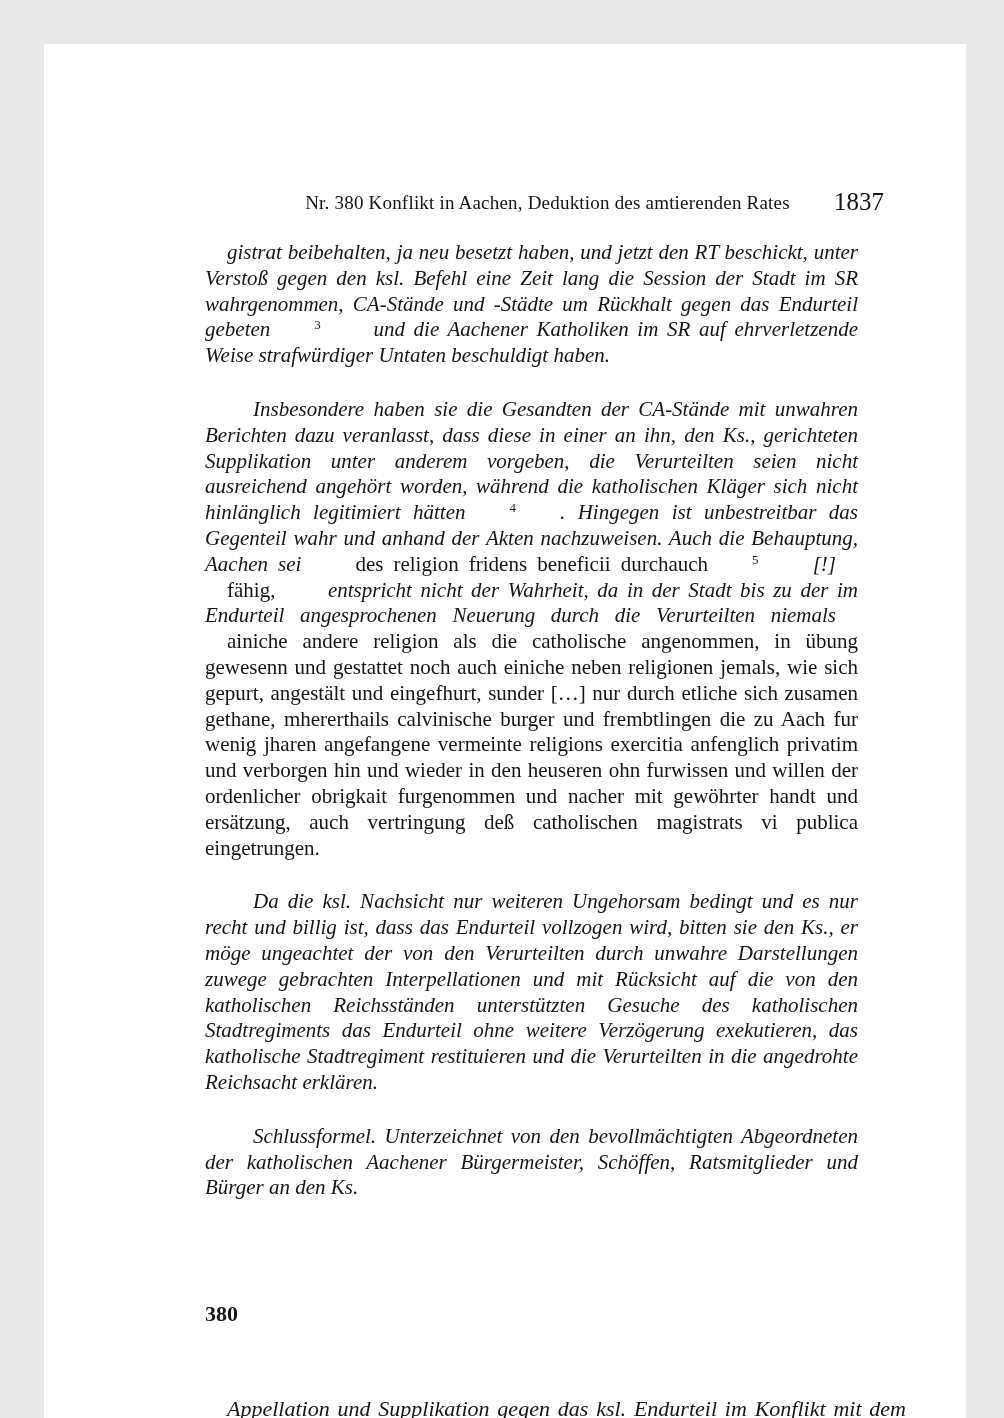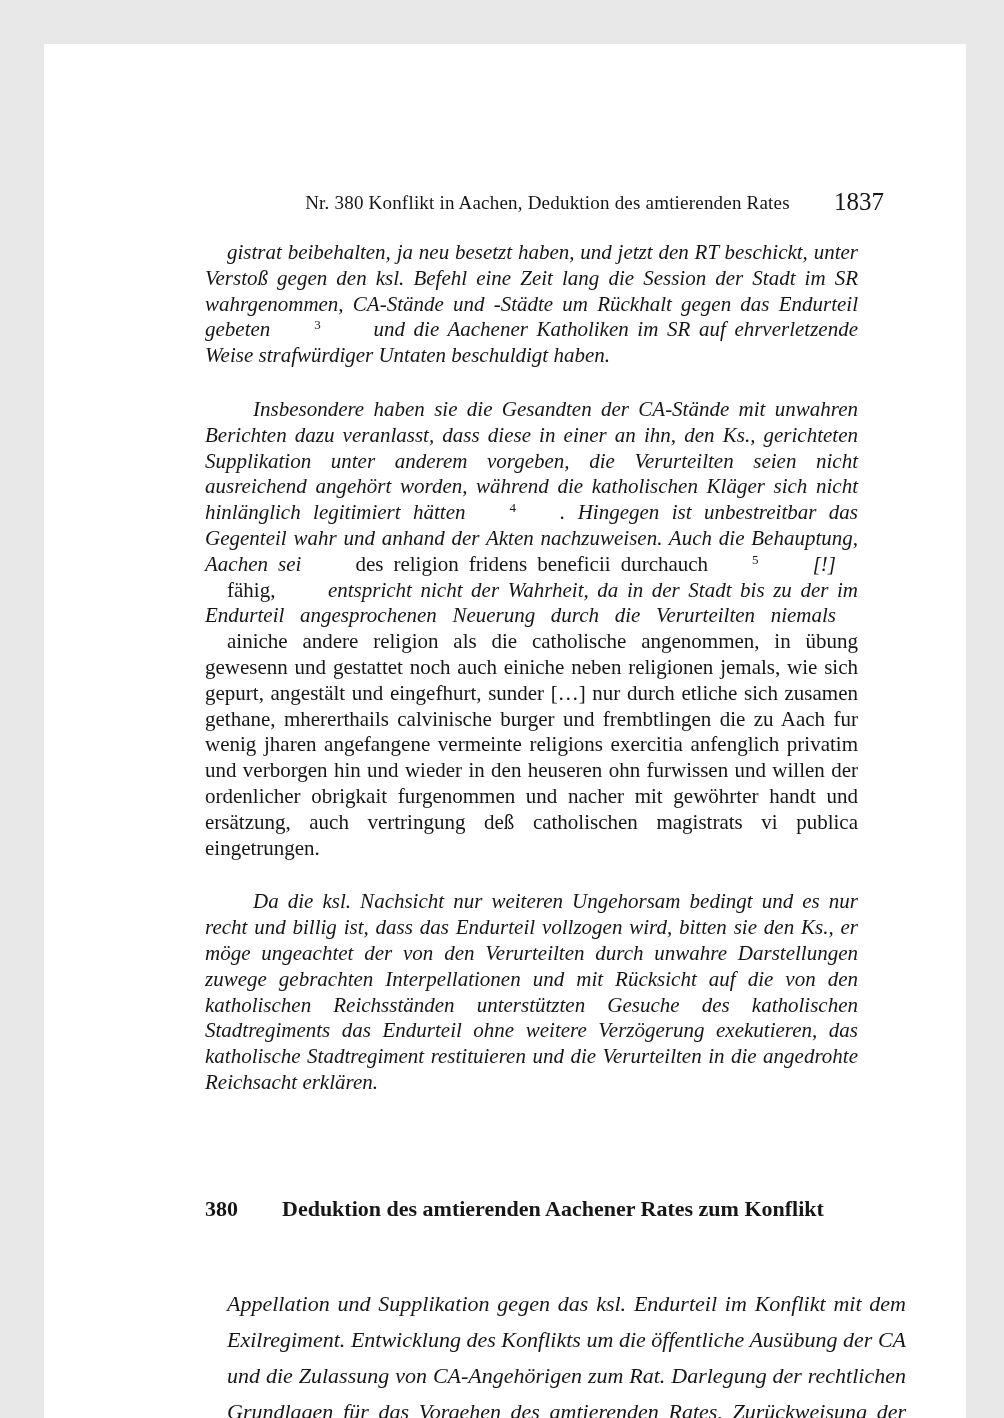--- a/index.html
+++ b/index.html
@@ -55,20 +55,21 @@
     font-size: 13px;
     line-height: 0;
     vertical-align: baseline;
     position: relative;
     top: -7px;
   }
   
   .section-heading {
     margin-top: 44px;
     display: flex;
+    gap: 26px;
     font-weight: bold;
     font-size: 22px;
     line-height: 26px;
   }
   
   .summary-block {
     margin-top: 30px;
     margin-left: 60px;
     width: 691px;
     font-style: italic;
@@ -109,25 +110,25 @@
 
     <div class="running-header">
       <span class="running-title">Nr. 380 Konflikt in Aachen, Deduktion des amtierenden Rates</span>
       <span class="page-number">1837</span>
     </div>
 
     <div class="body-text">
         <p class="para"><span class="seg-i">gistrat beibehalten, ja neu besetzt haben, und jetzt den RT beschickt, unter Verstoß gegen den ksl. Befehl eine Zeit lang die Session der Stadt im SR wahrgenommen, CA-Stände und -Städte um Rückhalt gegen das Endurteil gebeten</span><sup class="seg-sup">3</sup><span class="seg-i"> und die Aachener Katholiken im SR auf ehrverletzende Weise strafwürdiger Untaten beschuldigt haben.</span></p>
         <p class="para indent"><span class="seg-i">Insbesondere haben sie die Gesandten der CA-Stände mit unwahren Berichten dazu veranlasst, dass diese in einer an ihn, den Ks., gerichteten Supplikation unter anderem vorgeben, die Verurteilten seien nicht ausreichend angehört worden, während die katholischen Kläger sich nicht hinlänglich legitimiert hätten</span><sup class="seg-sup">4</sup><span class="seg-i">. Hingegen ist unbestreitbar das Gegenteil wahr und anhand der Akten nachzuweisen. Auch die Behauptung, Aachen sei </span><span class="seg-r">des religion fridens beneficii durchauch</span><sup class="seg-sup">5</sup><span class="seg-i"> [!] </span><span class="seg-r">fähig, </span><span class="seg-i">entspricht nicht der Wahrheit, da in der Stadt bis zu der im Endurteil angesprochenen Neuerung durch die Verurteilten niemals </span><span class="seg-r">ainiche andere religion als die catholische angenommen, in übung gewesenn und gestattet noch auch einiche neben religionen jemals, wie sich gepurt, angestält und eingefhurt, sunder […] nur durch etliche sich zusamen gethane, mhererthails calvinische burger und frembtlingen die zu Aach fur wenig jharen angefangene vermeinte religions exercitia anfenglich privatim und verborgen hin und wieder in den heuseren ohn furwissen und willen der ordenlicher obrigkait furgenommen und nacher mit gewöhrter handt und ersätzung, auch vertringung deß catholischen magistrats vi publica eingetrungen.</span></p>
         <p class="para indent"><span class="seg-i">Da die ksl. Nachsicht nur weiteren Ungehorsam bedingt und es nur recht und billig ist, dass das Endurteil vollzogen wird, bitten sie den Ks., er möge ungeachtet der von den Verurteilten durch unwahre Darstellungen zuwege gebrachten Interpellationen und mit Rücksicht auf die von den katholischen Reichsständen unterstützten Gesuche des katholischen Stadtregiments das Endurteil ohne weitere Verzögerung exekutieren, das katholische Stadtregiment restituieren und die Verurteilten in die angedrohte Reichsacht erklären.</span></p>
+        <p class="para indent"><span class="seg-i">Schlussformel. Unterzeichnet von den bevollmächtigten Abgeordneten der katholischen Aachener Bürgermeister, Schöffen, Ratsmitglieder und Bürger an den Ks.</span></p>
       </div>
 
     <div class="section-heading">
       <span>380</span>
-      <span>Deduktion des amtierenden Aachener Rates zum Konflikt</span>
     </div>
 
     <div class="summary-block">Appellation und Supplikation gegen das ksl. Endurteil im Konflikt mit dem Exilregiment. Entwicklung des Konflikts um die öffentliche Ausübung der CA und die Zulassung von CA-Angehörigen zum Rat. Darlegung der rechtlichen Grundlagen für das Vorgehen des amtierenden Rates, Zurückweisung der Klagen des Exilregiments sowie der hoheitlichen Ansprüche von Lüttich, Jülich und Burgund.</div>
 
     <div class="footnotes">
       <div class="footnote-rule"></div>
       <div>
           <div class="footnote"><span class="fn-num">3</span><span class="fn-text">Nr. 381, 317.</span></div>
           <div class="footnote"><span class="fn-num">4</span><span class="fn-text">Vgl. Nr. 390, Punkt 4.</span></div>
           <div class="footnote"><span class="fn-num">5</span><span class="fn-text">= vollzogen.</span></div>

